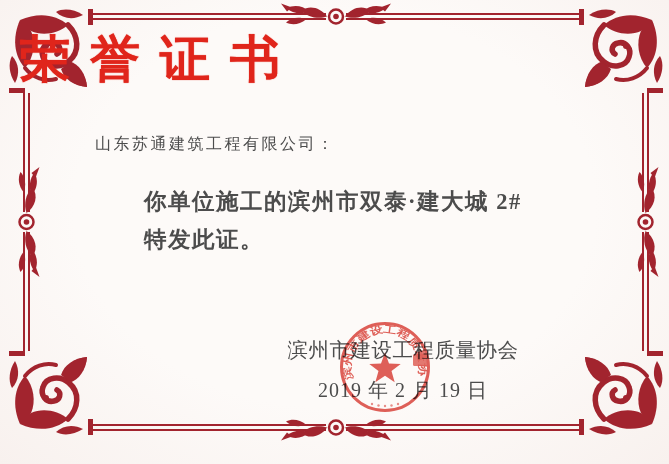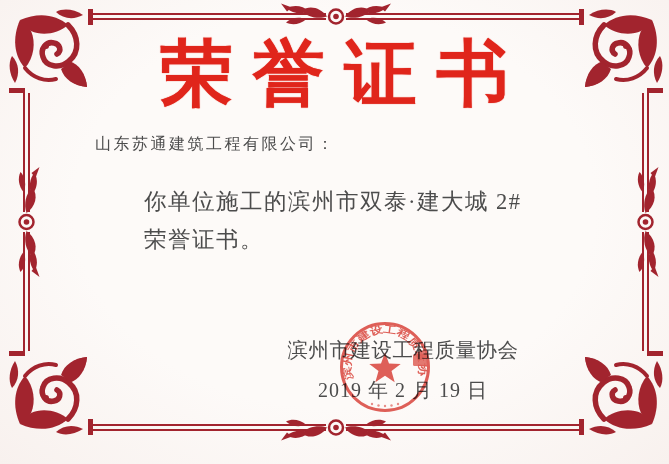--- a/index.html
+++ b/index.html
@@ -12,35 +12,34 @@
     background:radial-gradient(ellipse at 50% 45%, var(--background) 55%, #f8f1ee 100%);
   }
   svg.border-layer{position:absolute;left:0;top:0;}
   .line{stroke:var(--border);stroke-width:2;fill:none;}
   .orn{fill:var(--border);}
   .st{fill:none;stroke:var(--border);stroke-linecap:round;}
   .w5{stroke-width:5.5;} .w4{stroke-width:4;} .w2{stroke-width:2.5;}
 
   .title{
     position:absolute;top:26px;left:0;right:0;
-    text-align:center;
-    font-size:72px;font-weight:bold;
+    font-size:50px;font-weight:bold;
     color:var(--title);
     letter-spacing:20px;padding-left:20px;
     text-shadow:0 0 1px var(--title);
   }
   .recipient{
     position:absolute;left:95px;top:134px;
     font-size:16px;letter-spacing:2.5px;color:var(--text);
   }
   .body-text{
     position:absolute;left:96px;top:183px;width:492px;
     font-size:22.5px;letter-spacing:1.5px;line-height:38px;color:var(--text);
   }
-  .indent{text-indent:48px;}
+  .indent{text-indent:48px;font-weight:bold;}
   .signature{
     position:absolute;left:283px;top:336px;width:240px;
     text-align:center;color:var(--text);
   }
   .issuer{font-size:20.5px;letter-spacing:0.5px;}
   .date{font-size:20px;margin-top:13px;letter-spacing:1px;}
   .seal{
     position:absolute;left:328px;top:310px;width:114px;height:114px;
     mix-blend-mode:multiply;opacity:0.9;
   }
@@ -98,21 +97,21 @@
     <use href="#sideOrn" transform="translate(26.5,222) rotate(90)"></use>
     <use href="#sideOrn" transform="translate(645.5,222) rotate(90)"></use>
   </svg>
 
   <div class="title">荣誉证书</div>
 
   <div class="recipient">山东苏通建筑工程有限公司：</div>
 
   <div class="body-text">
     <div class="indent">你单位施工的滨州市双泰·建大城 2#</div>
-    <div class="indent">荣誉证书。</div>
+    <div class="indent">特发此证。</div>
   </div>
 
   <div class="signature">
     <div class="issuer">滨州市建设工程质量协会</div>
     <div class="date">2019 年 2 月 19 日</div>
   </div>
 
   <svg class="seal" viewBox="0 0 114 114" aria-hidden="true">
     <circle class="seal-stroke" cx="57" cy="57" r="43.5" stroke-width="3"></circle>
     <polygon class="seal-fill" points="57,42.5 61,53.5 72.7,53.9 63.5,61.1 66.7,72.3 57,65.8 47.3,72.3 50.5,61.1 41.3,53.9 53,53.5"></polygon>

